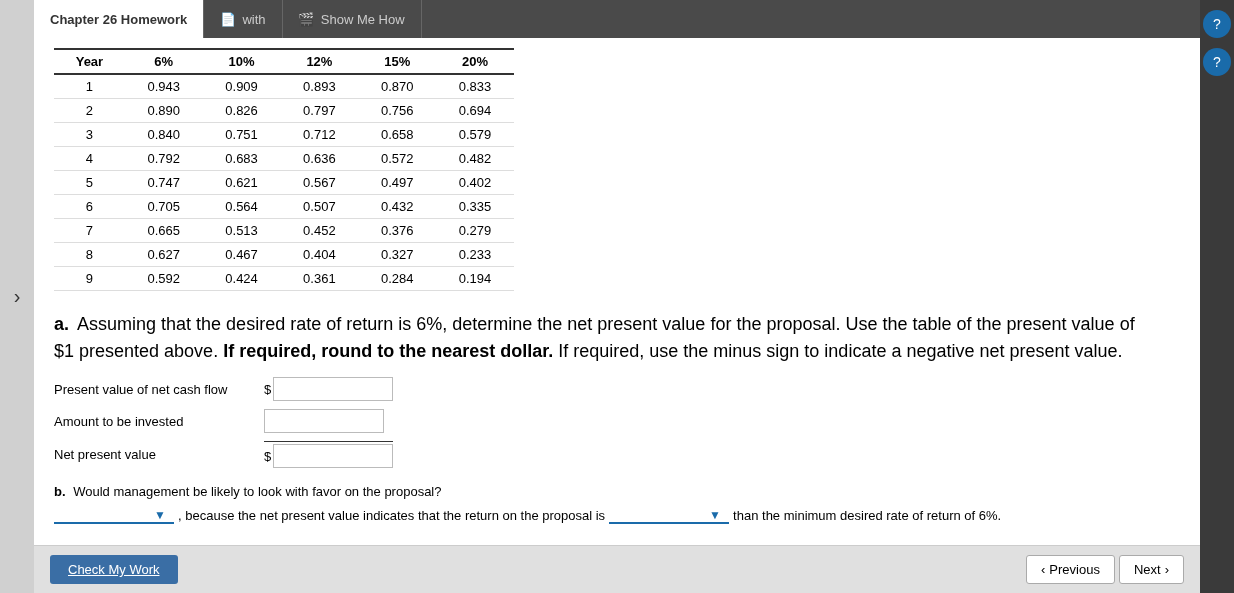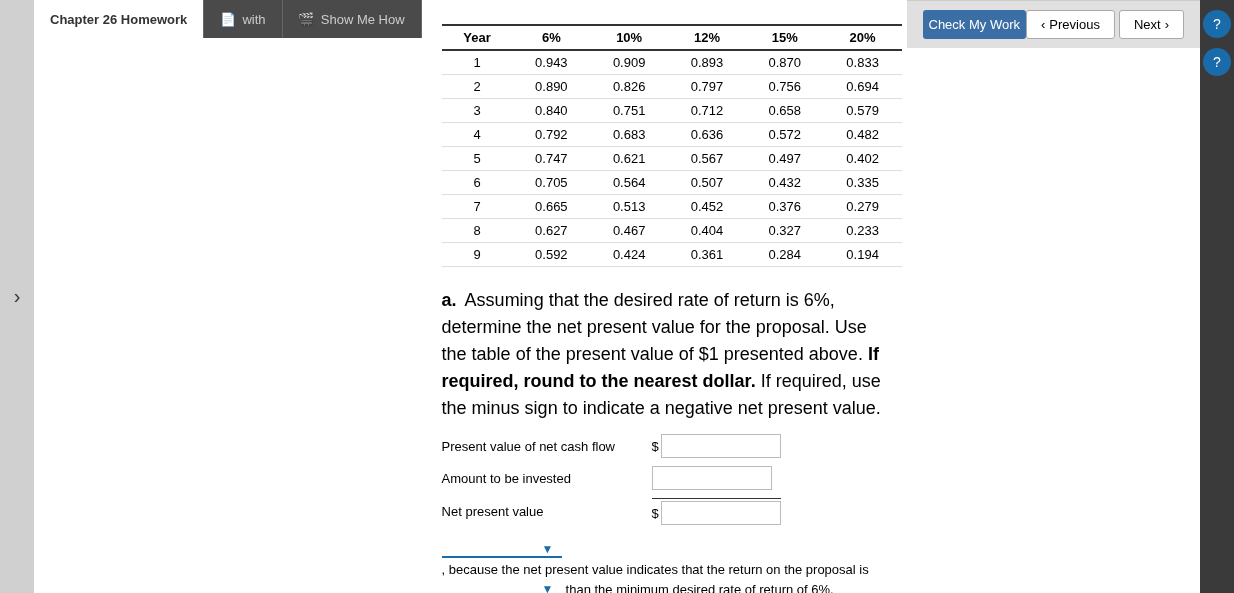--- a/index.html
+++ b/index.html
@@ -31,21 +31,21 @@
     }
 
     .left-arrow-btn span {
       font-size: 20px;
       color: #333;
     }
 
     .content-area {
       flex: 1;
       display: flex;
-      flex-direction: row;
+      flex-direction: column;
       background: #fff;
     }
 
     
     .tab-bar {
       display: flex;
       align-items: stretch;
       background: #4a4a4a;
       height: 38px;
       flex-shrink: 0;
@@ -72,21 +72,21 @@
       color: #333;
       font-weight: bold;
       font-size: 13px;
     }
 
     
     .scroll-area {
       flex: 1;
       overflow-y: auto;
       overflow-x: hidden;
-      padding: 24px 20px;
+      padding: 10px 20px;
       position: relative;
     }
 
     
     .pv-table {
       width: 460px;
       border-collapse: collapse;
       margin-bottom: 20px;
     }
 
@@ -211,24 +211,25 @@
       padding: 8px 16px;
       height: 48px;
       flex-shrink: 0;
       border-top: 1px solid #ccc;
     }
 
     .check-work-btn {
       background: #3a6ea5;
       color: #fff;
       border: none;
-      padding: 7px 6px;
+      padding: 7px 18px;
       font-size: 13px;
       cursor: pointer;
       border-radius: 3px;
+      text-decoration: underline;
     }
 
     .nav-buttons {
       display: flex;
       align-items: center;
       gap: 4px;
     }
 
     .nav-btn {
       background: #fff;
@@ -432,20 +433,24 @@
         <div class="form-row">
           <span class="form-label">Net present value</span>
           <div style="display:flex;align-items:center;border-top:1px solid #333;padding-top:2px;">
             <span class="dollar-sign">$</span>
             <input type="text" class="form-input" value="" style="">
           </div>
         </div>
       </div>
 
       <div class="section">
+        <p class="section-b-text">
+          <span class="section-label">b.</span>
+          <span>Would management be likely to look with favor on the proposal?</span>
+        </p>
         <div class="inline-form">
 
           <div class="dropdown-wrapper">
             <select class="dropdown-select">
               <option value=""></option>
               <option value="Yes">Yes</option>
               <option value="No">No</option>
             </select>
             <span class="dropdown-arrow">▼</span>
           </div>

